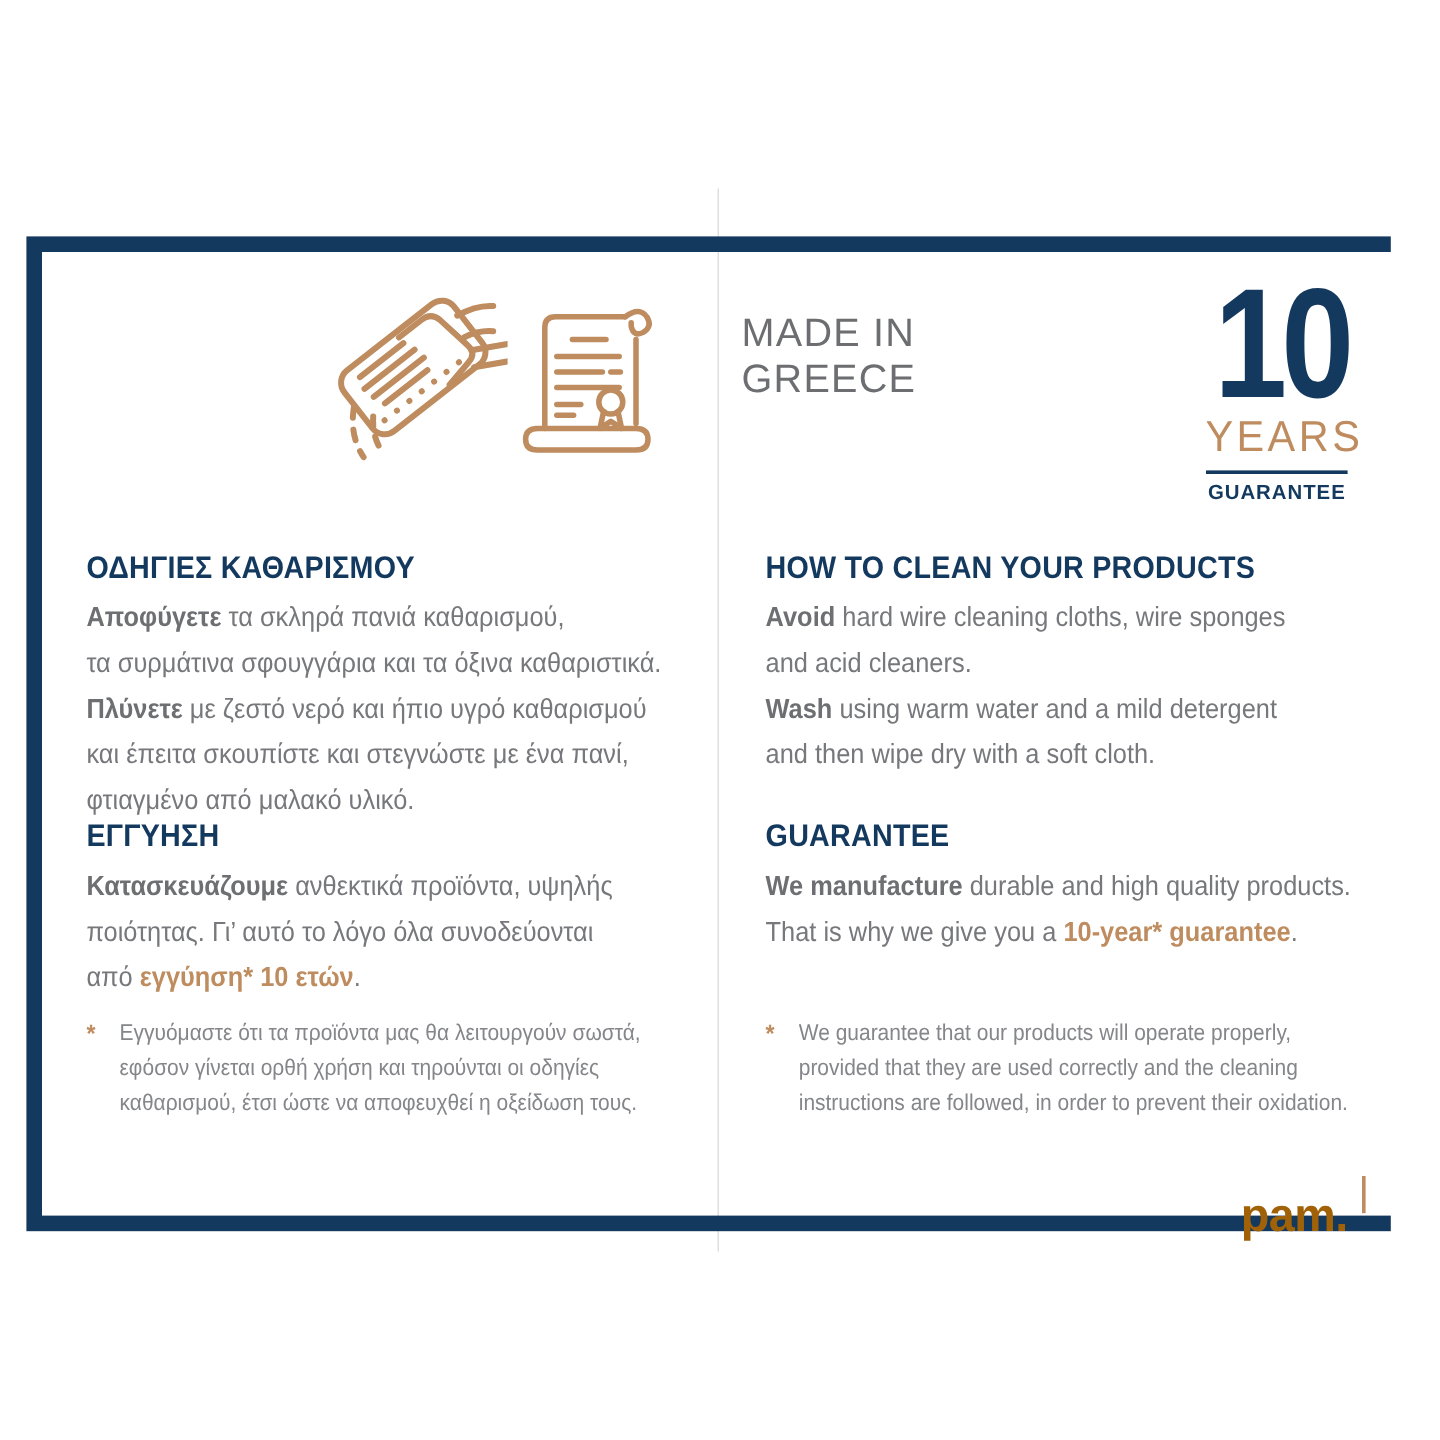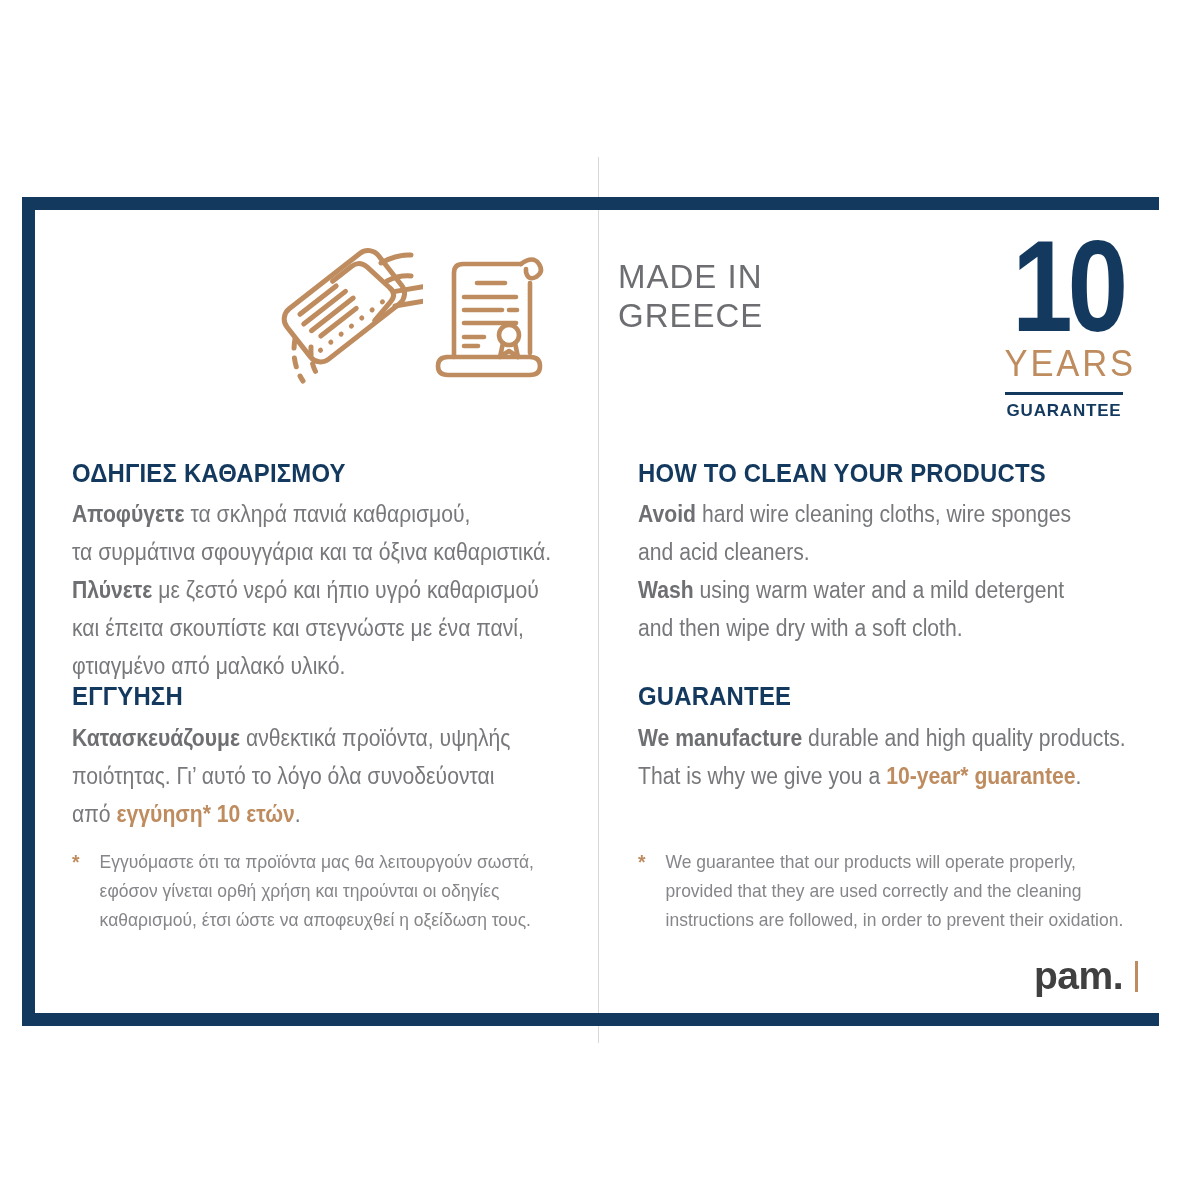--- a/index.html
+++ b/index.html
@@ -22,21 +22,21 @@
   .heading{position:absolute;font-size:26px;font-weight:bold;color:#14395F;
            letter-spacing:0.2px;white-space:pre;transform:scaleX(0.92);transform-origin:0 0;}
   .bodytext{position:absolute;font-size:23px;color:#77787B;line-height:38px;white-space:pre;
             transform:scaleX(0.92);transform-origin:0 0;}
   .bseg{font-weight:bold;color:#6E6F72;}
   .accent{font-weight:bold;color:#BE8C5E;}
   .footnote{position:absolute;display:flex;white-space:pre;color:#85868A;
             font-size:19px;line-height:29px;transform:scaleX(0.92);transform-origin:0 0;}
   .fn-marker{color:#BE8C5E;font-weight:bold;font-size:21px;width:30px;flex:0 0 30px;}
   .brand{position:absolute;left:1034px;top:954px;display:flex;align-items:center;}
-  .brand-name{font-size:39px;font-weight:bold;color:#404040;letter-spacing:-0.5px;}
+  .brand-name{font-size:39px;font-weight:bold;color:#a16207;letter-spacing:-0.5px;margin-top:38px;}
   .brand-bar{width:3px;height:31px;background:#BE8C5E;margin-left:12px;}
 </style>
 </head>
 <body>
 
 <div class="canvas">
 
   <div class="fold"></div>
   <div class="frame"></div>
 

